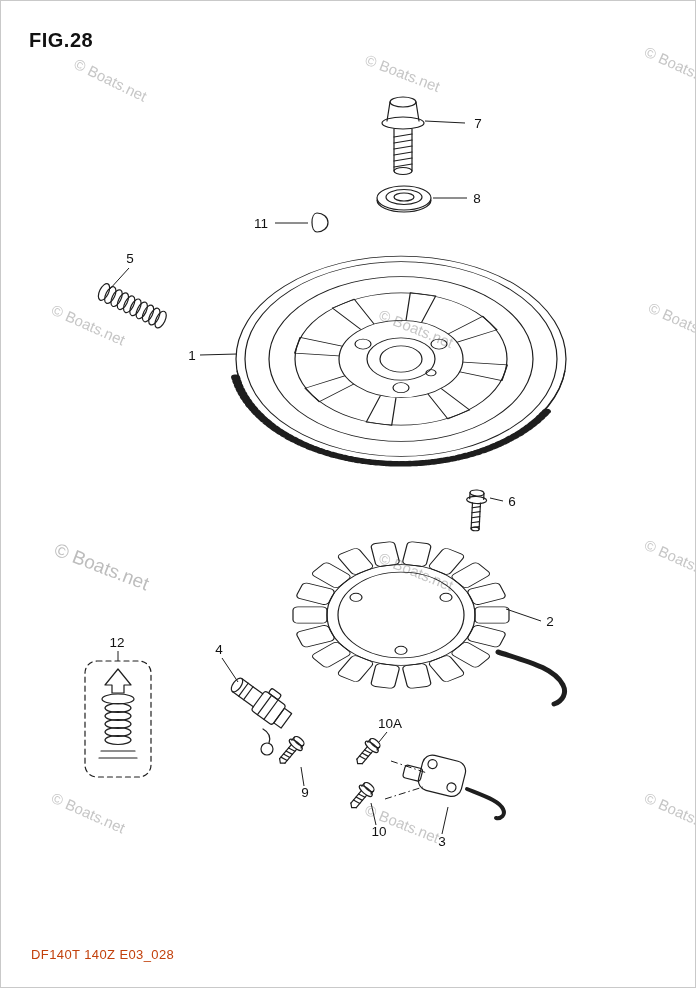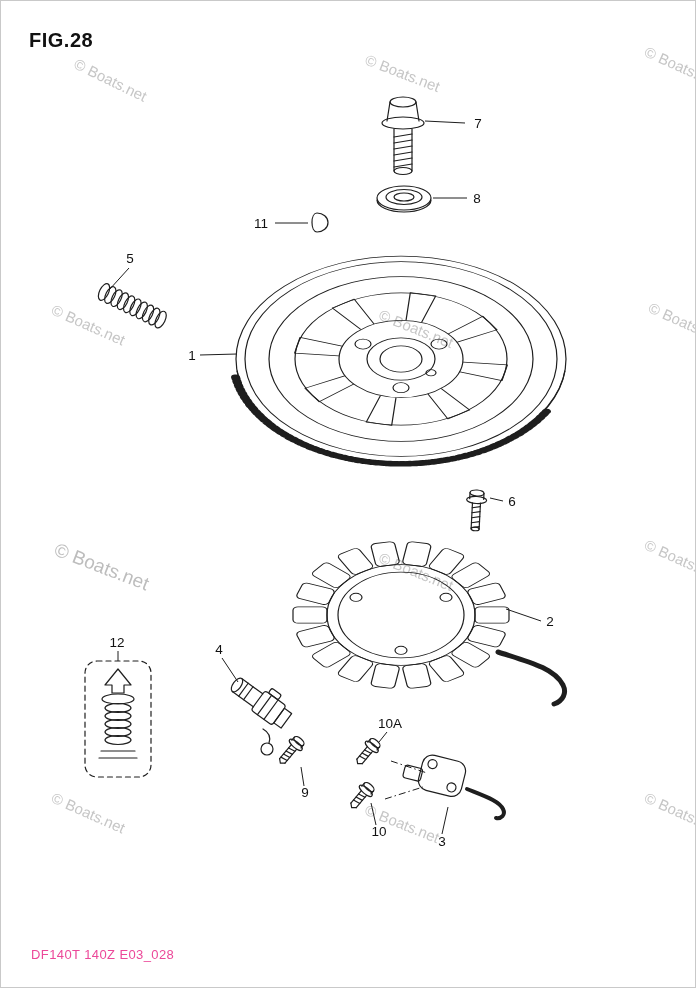--- a/index.html
+++ b/index.html
@@ -21,21 +21,21 @@
     position:absolute;
     color:#c6c6c6;
     font-size:15px;
     white-space:nowrap;
     transform-origin:left top;
     user-select:none;
   }
   .wm.big{font-size:19px;color:#bdbdbd;}
   .footer{
     position:absolute;left:30px;bottom:22px;
-    color:#ec4899;font-size:13px;line-height:21px;
+    color:#c2410c;font-size:13px;line-height:21px;
     letter-spacing:.4px;
   }
   svg.art{position:absolute;left:0;top:0;}
   .ln{fill:none;stroke:#1e1e1e;stroke-width:1.2;stroke-linecap:round;stroke-linejoin:round;}
   .teeth{fill:none;stroke:#1e1e1e;stroke-width:9;stroke-dasharray:3 3.5;}
   .wire{fill:none;stroke:#1e1e1e;stroke-width:5;stroke-linecap:round;}
   .wire2{fill:none;stroke:#1e1e1e;stroke-width:4;stroke-linecap:round;}
   .leader{stroke:#1e1e1e;stroke-width:1;fill:none;}
   .axis{stroke:#1e1e1e;stroke-width:1;fill:none;stroke-dasharray:7 3 1.5 3;}
   .dash{stroke-dasharray:5 4;}

